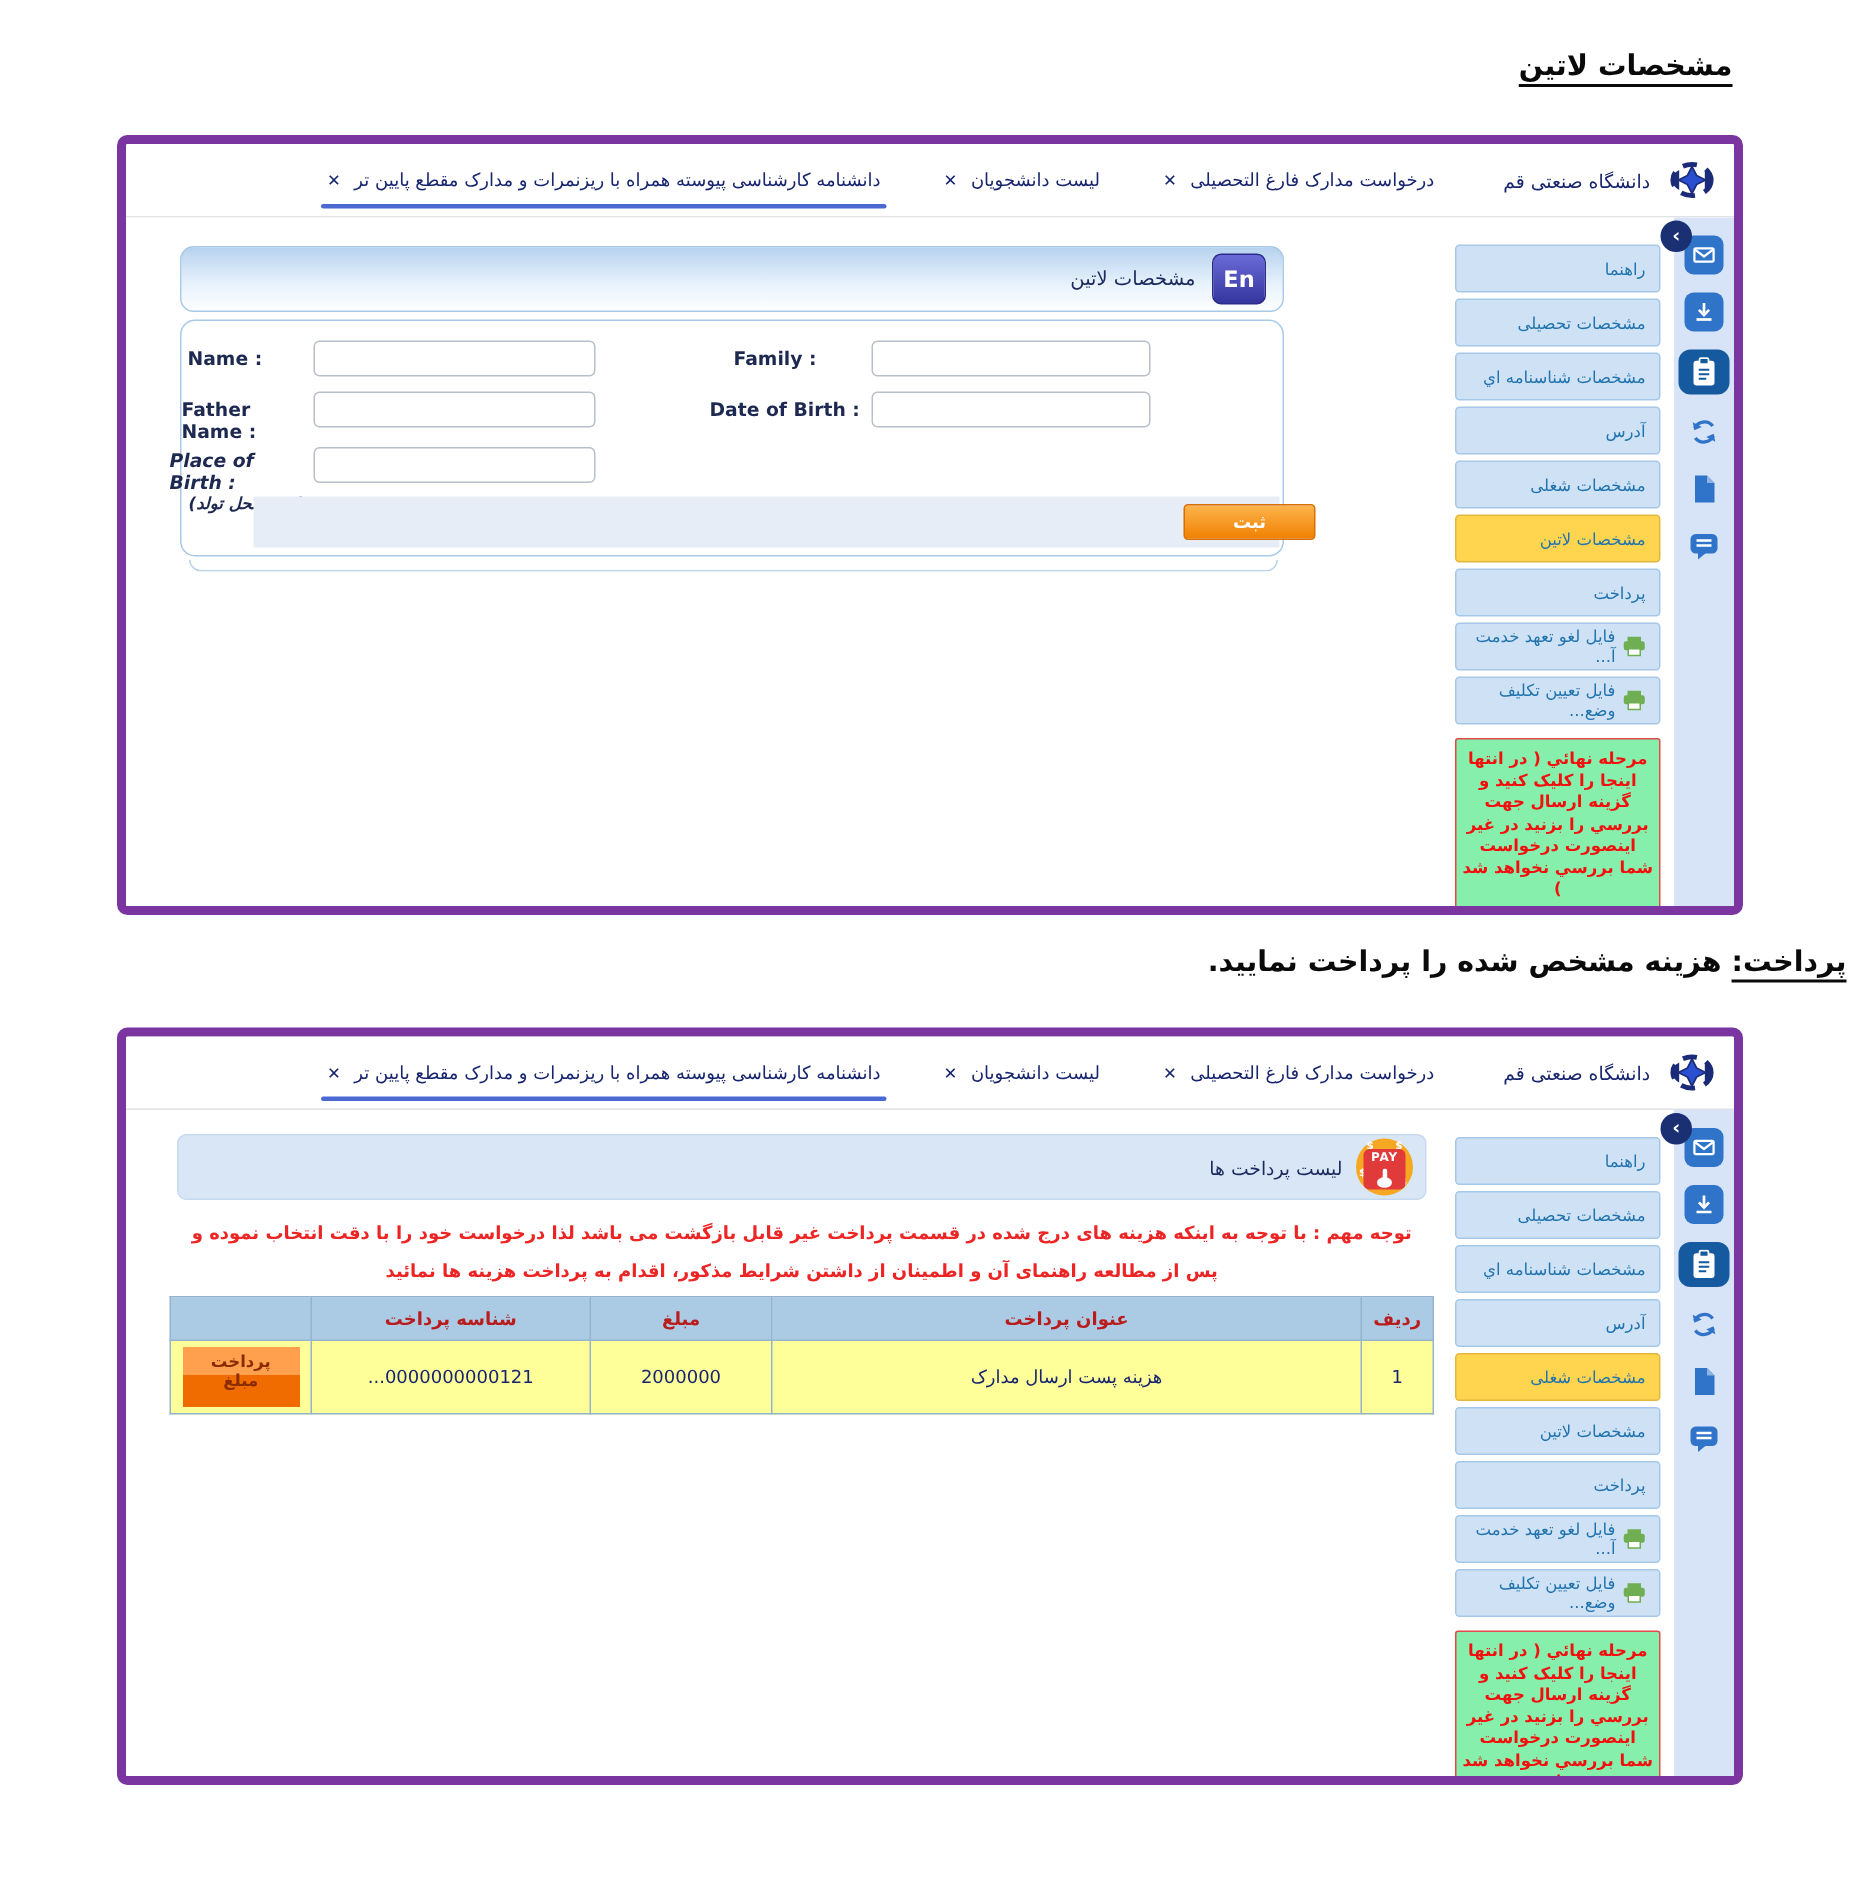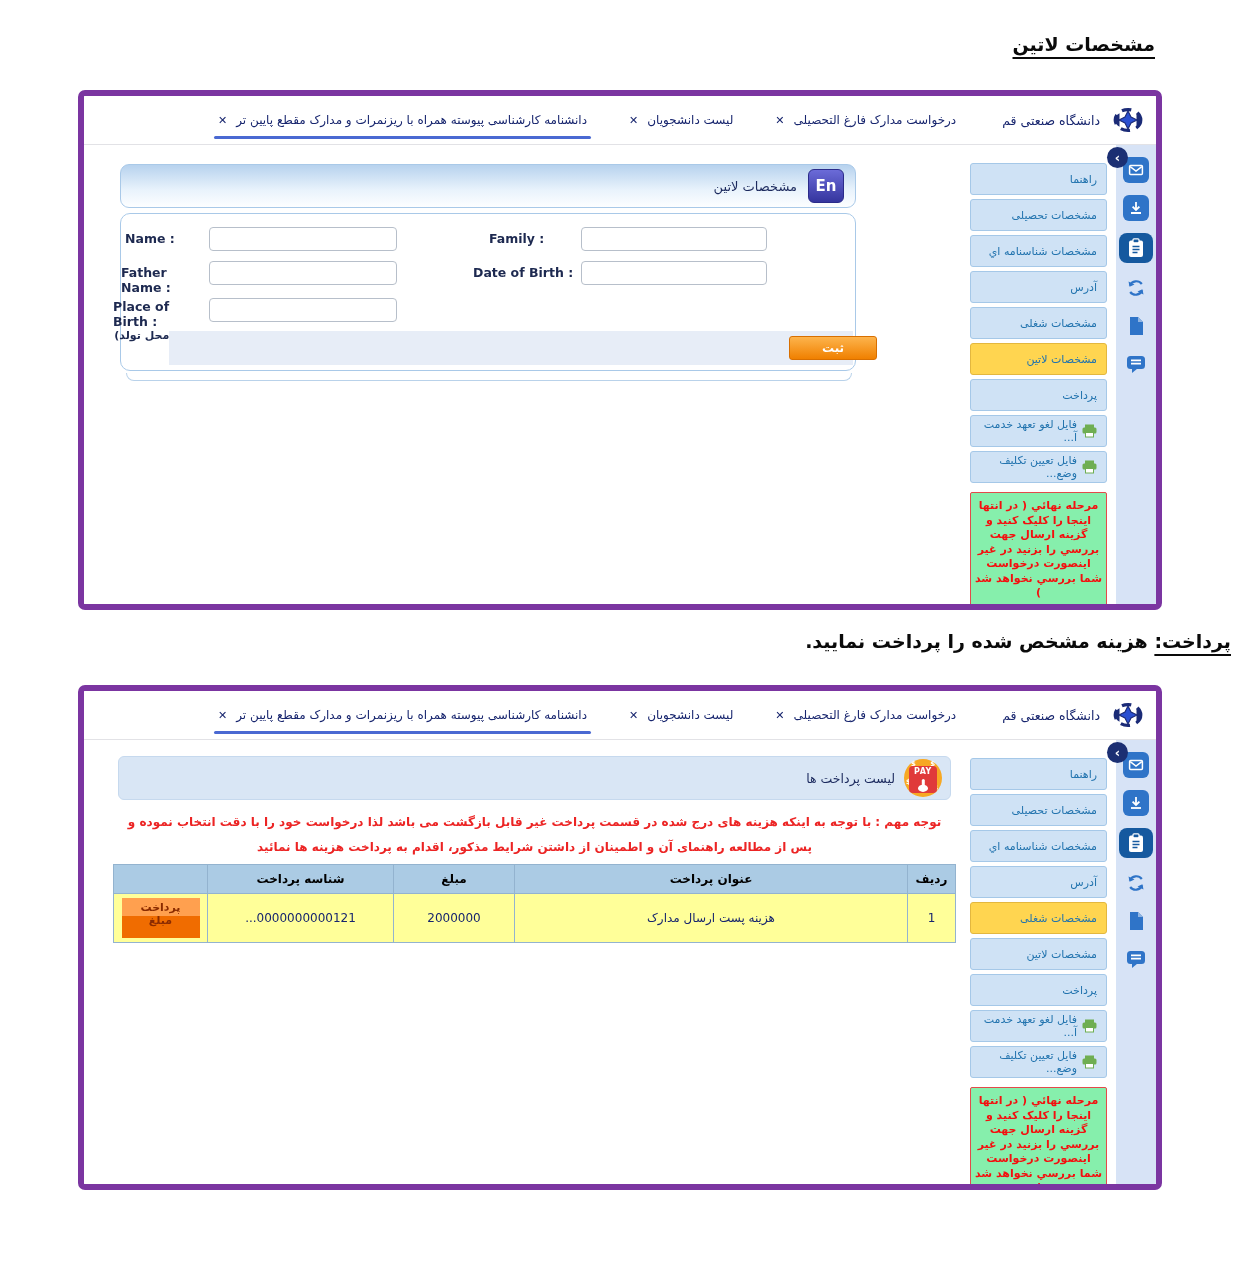--- a/index.html
+++ b/index.html
@@ -61,21 +61,21 @@
   .pay-badge{width:38px;height:38px;border-radius:50%;background:#f7a823;position:relative;flex:none;}
   .pay-pill{position:absolute;top:7px;left:5px;width:28px;height:27px;background:#e03a3a;border-radius:4px;color:#fff;font-size:8px;font-weight:bold;text-align:center;line-height:12px;letter-spacing:0.5px;}
   .pay-hand{position:absolute;bottom:1px;left:12px;}
   .pay-dollar{position:absolute;color:#fff;font-size:7px;font-weight:bold;}
   .pd1{top:1px;left:7px;}  .pd2{top:1px;right:7px;}  .pd3{top:19px;left:2px;}  .pd4{bottom:5px;right:4px;}
   .pay-title{color:#1c2a5e;font-size:12.5px;}
 
   .notice{position:absolute;top:70px;left:34px;width:833px;color:#ec2424;font-weight:bold;font-size:12px;text-align:center;line-height:2.05;direction:rtl;}
 
   .pay-table{position:absolute;top:124px;left:29px;width:842px;border-collapse:collapse;direction:rtl;font-size:12px;table-layout:fixed;}
-  .pay-table th{background:#abcbe4;color:#000000;font-weight:bold;border:1px solid #93b3cf;height:26px;text-align:center;}
+  .pay-table th{background:#abcbe4;color:#b91c1c;font-weight:bold;border:1px solid #93b3cf;height:26px;text-align:center;}
   .pay-table td{background:#ffff99;border:1px solid #93b3cf;height:46px;text-align:center;color:#17256e;vertical-align:middle;}
   .pay-id{direction:ltr;unicode-bidi:bidi-override;}
   .pay-btn{width:78px;height:40px;margin:2px auto;background:linear-gradient(#ffa04f 0 46%,#f06c00 46% 100%);color:#8a2b00;font-size:11px;font-weight:bold;display:flex;justify-content:center;align-items:flex-start;padding-top:3px;border:none;cursor:pointer;box-sizing:border-box;font-family:inherit;}
 
   .paid-bar{position:absolute;top:211px;left:29px;width:840px;height:30px;background:#d9d9d9;border:1px solid #a8a8a8;direction:rtl;display:flex;align-items:center;padding:0 10px;font-size:10px;color:#333;box-sizing:border-box;cursor:pointer;}
 </style>
 </head>
 <body>
 
 <div class="doc-heading" id="heading-latin">مشخصات لاتین</div>
@@ -205,21 +205,21 @@
       <div class="fld-label" style="left:4px;top:17px;width:78px;">Name :</div>
       <input class="inp" style="left: 88px; top: 13px; width: 178px;" value="">
       <div class="fld-label" style="left:368px;top:17px;width:86px;">Family :</div>
       <input class="inp" style="left: 460px; top: 13px; width: 176px;" value="">
 
       <div class="fld-label" style="left:0;top:51px;width:82px;">Father Name :</div>
       <input class="inp" style="left: 88px; top: 47px; width: 178px;" value="">
       <div class="fld-label" style="left:352px;top:51px;width:102px;">Date of Birth :</div>
       <input class="inp" style="left: 460px; top: 47px; width: 176px;" value="">
 
-      <div class="fld-label" style="left:-8px;top:85px;width:90px;">
+      <div class="fld-label" style="left:-8px;top:85px;width:90px;font-style:italic;">
         <span>Place of Birth :</span>
         <span class="fld-sublabel">(شهر محل تولد)</span>
       </div>
       <input class="inp" style="left: 88px; top: 84px; width: 178px;" value="">
 
       <div class="form-footer">
         <button class="submit-btn">ثبت</button>
       </div>
     </div>
     <div class="form-shadow"></div>

